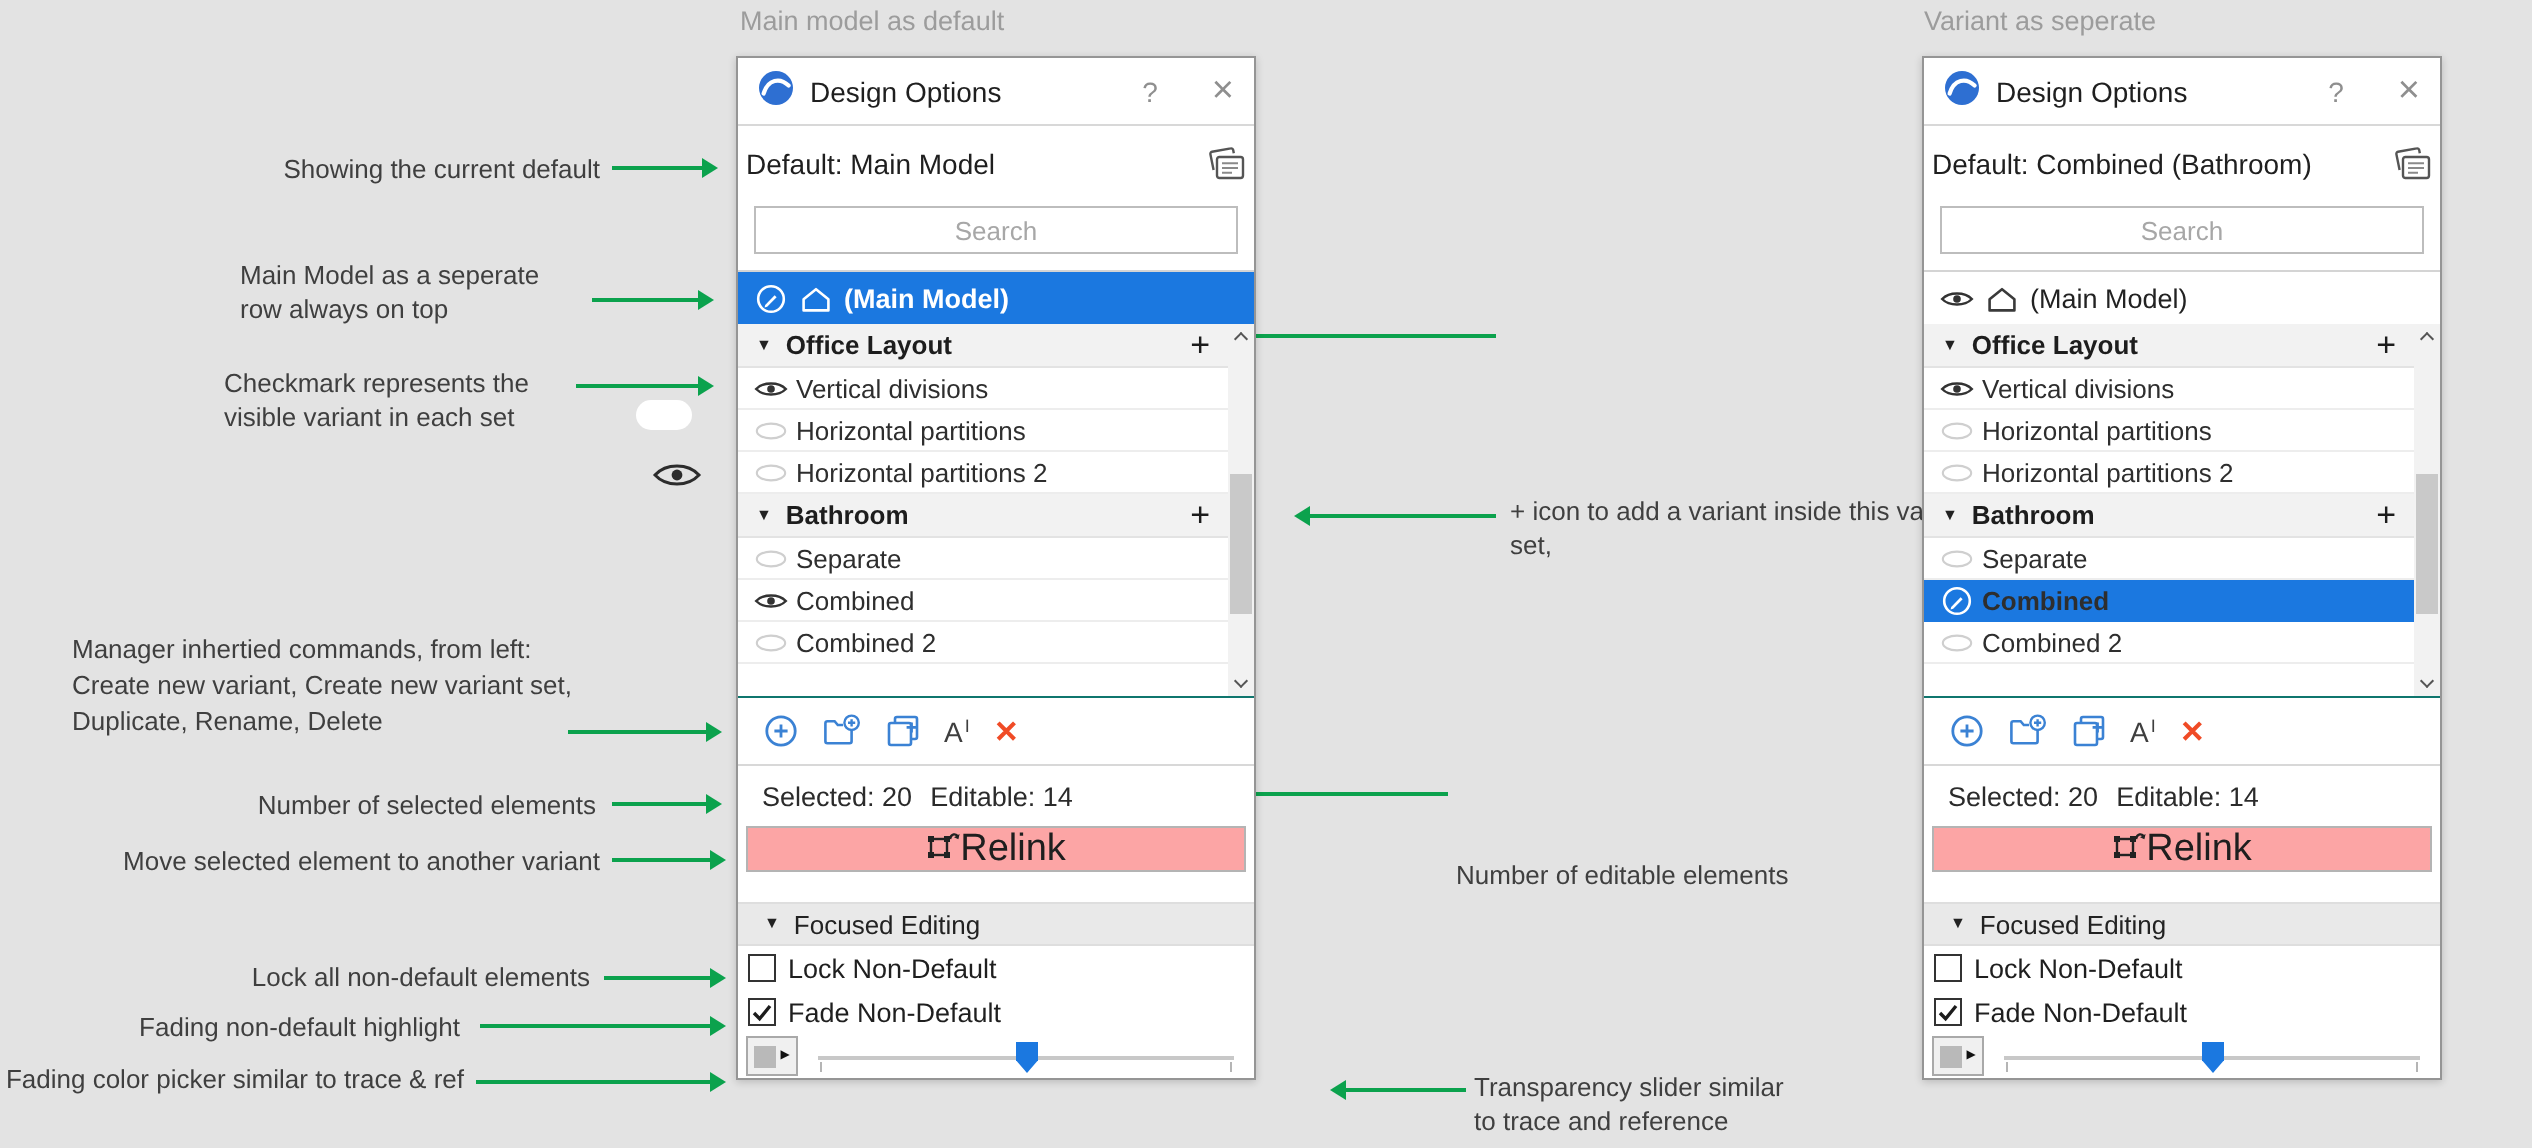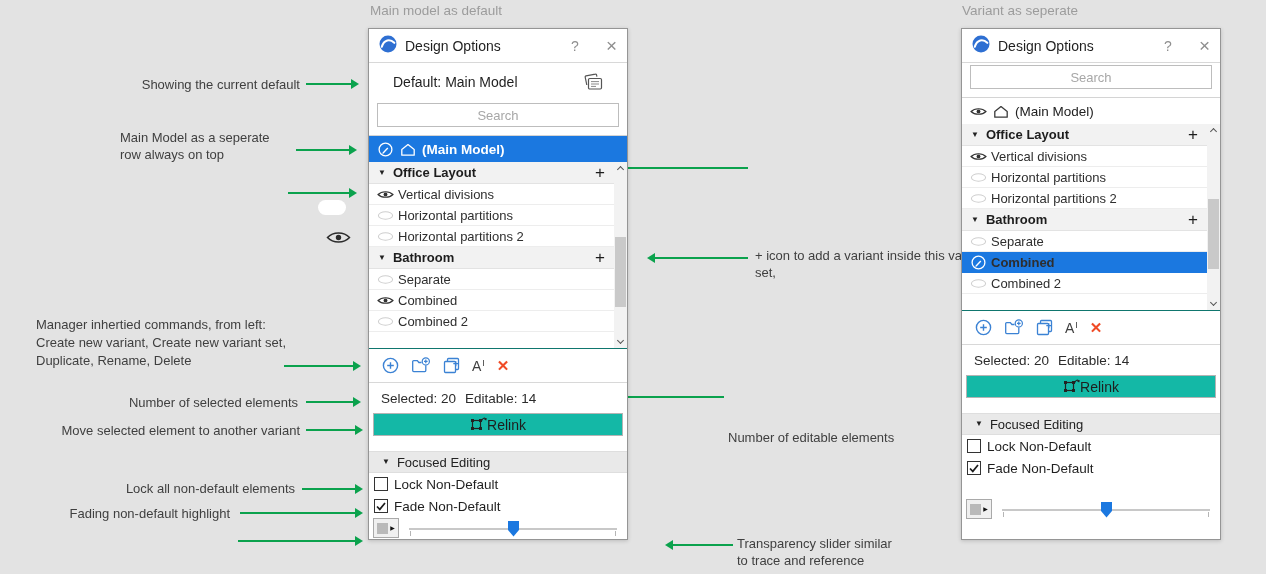--- a/index.html
+++ b/index.html
@@ -16,21 +16,21 @@
   .pill{position:absolute;width:28px;height:15px;background:#fff;border-radius:8px;}
   .eyefloat{position:absolute;}
   
   .dlg{position:absolute;top:28px;width:260px;height:512px;background:#fff;border:1px solid #959595;
        box-shadow:0 1px 4px rgba(0,0,0,.18);box-sizing:border-box;display:flex;flex-direction:column;font-size:13px;color:#222;}
   .dlg *{box-sizing:border-box;}
   .titlebar{height:34px;flex:none;display:flex;align-items:center;padding:0 10px;border-bottom:1px solid #d8d8d8;}
   .title{margin-left:8px;font-size:14px;color:#1f1f1f;}
   .help{margin-left:auto;margin-right:27px;color:#8f8f8f;font-size:14px;cursor:default;}
   .closex{color:#8f8f8f;font-size:19px;line-height:1;cursor:default;}
-  .defrow{height:38px;flex:none;display:flex;align-items:center;padding:0 24px;}
+  .defrow{height:38px;flex:none;display:flex;align-items:center;padding:0 4px;}
   .deflabel{font-size:14px;color:#1f1f1f;}
   .stackbtn{margin-left:auto;display:flex;align-items:center;}
   .searchwrap{flex:none;padding:2px 8px 8px;}
   .search{width:100%;height:24px;border:1px solid #bdbdbd;padding:0 6px;font-size:13px;font-family:"Liberation Sans",sans-serif;color:#333;outline:none;text-align:center;}
   .search::placeholder{color:#a7a7a7;}
   .list{flex:none;height:214px;border-top:1px solid #d4d4d4;border-bottom:1px solid #0f766e;background:#fff;}
   .row{display:flex;align-items:center;}
   .mainrow{height:26px;padding-left:7px;gap:5px;}
   .mainrow .lbl{font-size:13.5px;}
   .selblue{background:#1b78e0;color:#fff;}
@@ -52,21 +52,21 @@
   .chev.up{transform:rotate(45deg);margin-top:2px;}
   .chev.down{transform:rotate(225deg);margin-top:-2px;}
   .sthumb{position:absolute;left:1px;width:11px;top:75px;height:70px;background:#c9c9c9;}
   .toolbar{height:33px;flex:none;display:flex;align-items:center;padding:0 13px;gap:12px;}
   .tbi{display:flex;align-items:flex-end;cursor:default;}
   .tbi.rename{font-size:14px;color:#3f3f3f;align-items:flex-start;}
   .tbi.rename sup{font-size:9px;margin-left:1px;}
   .tbi.del{color:#f04b26;font-size:15px;font-weight:bold;align-items:center;}
   .selrow{height:31px;flex:none;border-top:1px solid #d8d8d8;display:flex;align-items:center;padding:0 12px;gap:9px;font-size:13.5px;color:#2b2b2b;}
   .relinkwrap{flex:none;padding:0 4px 7px;}
-  .relinkbtn{width:100%;height:23px;background:#14b8a6;border:1px solid #b4b4b4;display:flex;align-items:center;justify-content:center;gap:0;font-size:14px;color:#1e1e1e;font-family:"Liberation Sans",sans-serif;cursor:default;}
+  .relinkbtn{width:100%;height:23px;background:#fca5a5;border:1px solid #b4b4b4;display:flex;align-items:center;justify-content:center;gap:0;font-size:19px;color:#1e1e1e;font-family:"Liberation Sans",sans-serif;cursor:default;}
   .focushdr{height:22px;flex:none;margin-top:8px;background:#e9e9e9;border-top:1px solid #dedede;border-bottom:1px solid #dedede;display:flex;align-items:center;padding-left:13px;gap:7px;font-size:13px;color:#222;}
   .chkrow{height:22px;flex:none;display:flex;align-items:center;gap:6px;padding-left:5px;font-size:13.5px;color:#1f1f1f;}
   .cb{width:14px;height:14px;border:1.5px solid #333;background:#fff;display:flex;align-items:center;justify-content:center;flex:none;}
   .sliderrow{flex:1;display:flex;align-items:center;padding:0 10px 0 4px;gap:10px;}
   .colorbtn{width:26px;height:20px;background:#f0f0f0;border:1px solid #a9a9a9;display:flex;align-items:center;justify-content:center;gap:2px;padding:0;cursor:default;}
   .swatch{width:11px;height:11px;background:#b9b9b9;display:block;}
   .cbarrow{font-size:6px;color:#111;line-height:1;}
   .track{position:relative;flex:1;height:17px;}
   .trackline{position:absolute;left:0;right:0;top:8px;height:2px;background:#c8c8c8;}
   .tick{position:absolute;top:11px;width:1px;height:5px;background:#b5b5b5;}
@@ -77,27 +77,29 @@
 </head>
 <body>
 
 <div class="canvas">
 
   <div class="toplabel" style="left:370px;">Main model as default</div>
   <div class="toplabel" style="left:962px;">Variant as seperate</div>
 
   <div class="note r nowrap" style="right:966px;top:76px;">Showing the current default</div>
   <div class="note" style="left:120px;top:129px;width:172px;">Main Model as a seperate row always on top</div>
+  <div class="note" style="left:112px;top:183px;width:176px;">Checkmark represents the visible variant in each set</div>
   <div class="note pre" style="left:36px;top:316px;width:280px;line-height:18px;">Manager inhertied commands, from left:
  Create new variant, Create new variant set,
 Duplicate, Rename, Delete</div>
   <div class="note r nowrap" style="right:968px;top:394px;">Number of selected elements</div>
   <div class="note r nowrap" style="right:966px;top:422px;">Move selected element to another variant</div>
   <div class="note r nowrap" style="right:971px;top:480px;">Lock all non-default elements</div>
   <div class="note r nowrap" style="right:1036px;top:505px;">Fading non-default highlight</div>
+  <div class="note r nowrap" style="right:1034px;top:531px;">Fading color picker similar to trace &amp; ref</div>
 
   <div class="note" style="left:755px;top:247px;width:245px;">+ icon to add a variant inside this variant set,</div>
   <div class="note nowrap" style="left:728px;top:389px;margin-top:40px;">Number of editable elements</div>
   <div class="note pre" style="left:737px;top:535px;width:210px;">Transparency slider similar
 to trace and reference</div>
 
   <div class="arr r" style="left:306px;top:83px;width:50px;"></div>
   <div class="arr r" style="left:296px;top:149px;width:58px;"></div>
   <div class="arr r" style="left:288px;top:192px;width:66px;"></div>
   <div class="arr r" style="left:284px;top:365px;width:74px;"></div>
@@ -309,20 +311,30 @@
   <div class="dlg" style="left:961px;">
     <div class="titlebar">
       <span><svg width="18" height="18" viewBox="0 0 18 18">
             <circle cx="9" cy="9" r="8.5" fill="#2e6fd2"></circle>
             <path d="M2.8 11.8 C5 4.5 11 3.6 15.3 7.8" fill="none" stroke="#fff" stroke-width="2.1" stroke-linecap="round"></path>
           </svg></span>
       <span class="title">Design Options</span>
       <span class="help">?</span>
       <span class="closex">×</span>
     </div>
+    <div class="defrow">
+      <span class="deflabel">Default: Combined (Bathroom)</span>
+      <span class="stackbtn">
+          <svg width="21" height="18" viewBox="0 0 21 18">
+            <path d="M4.8 12 L3.2 4.1 a1 1 0 0 1 .8-1.2 L13.4 1.2 a1 1 0 0 1 1.2.8 L14.9 3.6" fill="none" stroke="#555" stroke-width="1.2"></path>
+            <rect x="6.5" y="5.5" width="13" height="10.5" rx="1.2" fill="#fff" stroke="#555" stroke-width="1.2"></rect>
+            <path d="M9 8.6h8M9 11h8M9 13.4h5" stroke="#8a8a8a" stroke-width="1"></path>
+          </svg>
+        </span>
+    </div>
     <div class="searchwrap">
       <input class="search" placeholder="Search" style="">
     </div>
     <div class="list">
       <div class="row mainrow">
         <span class="ic" style="color:#333;">
             <svg width="17" height="11" viewBox="0 0 24 14">
               <path d="M1.5 7 C6.5 1.8 17.5 1.8 22.5 7 C17.5 12.2 6.5 12.2 1.5 7 Z" fill="none" stroke="currentColor" stroke-width="1.7"></path>
               <circle cx="12" cy="7" r="2.7" fill="currentColor"></circle>
             </svg>

